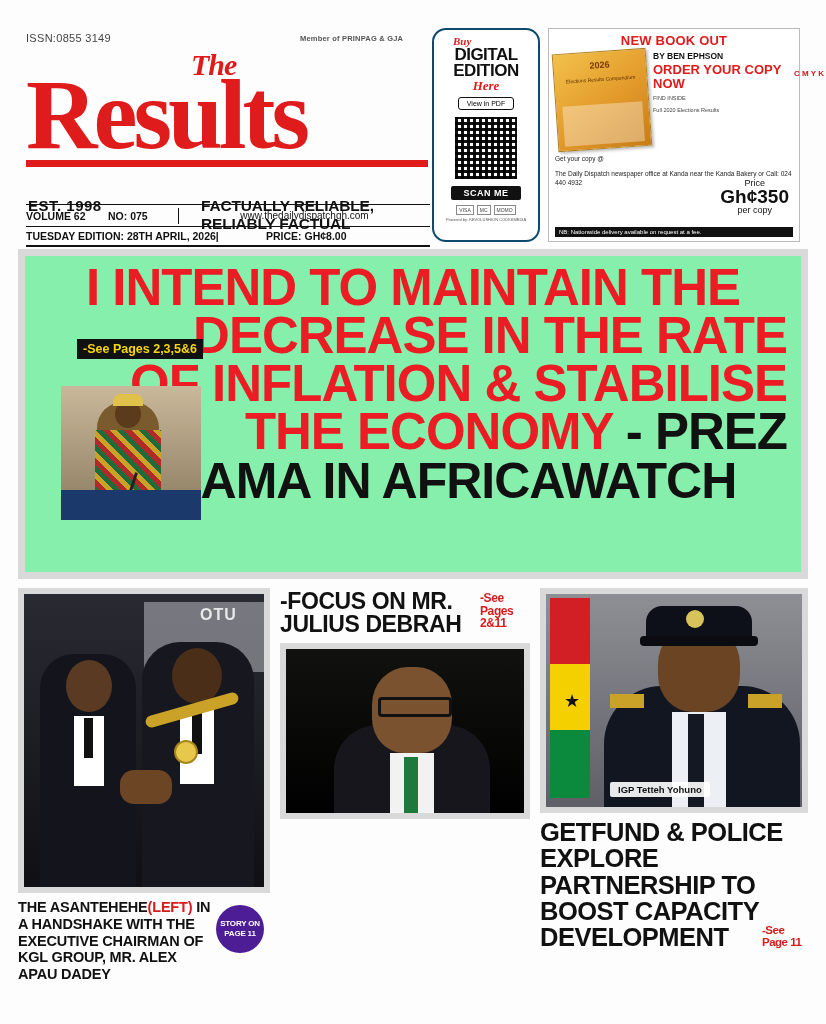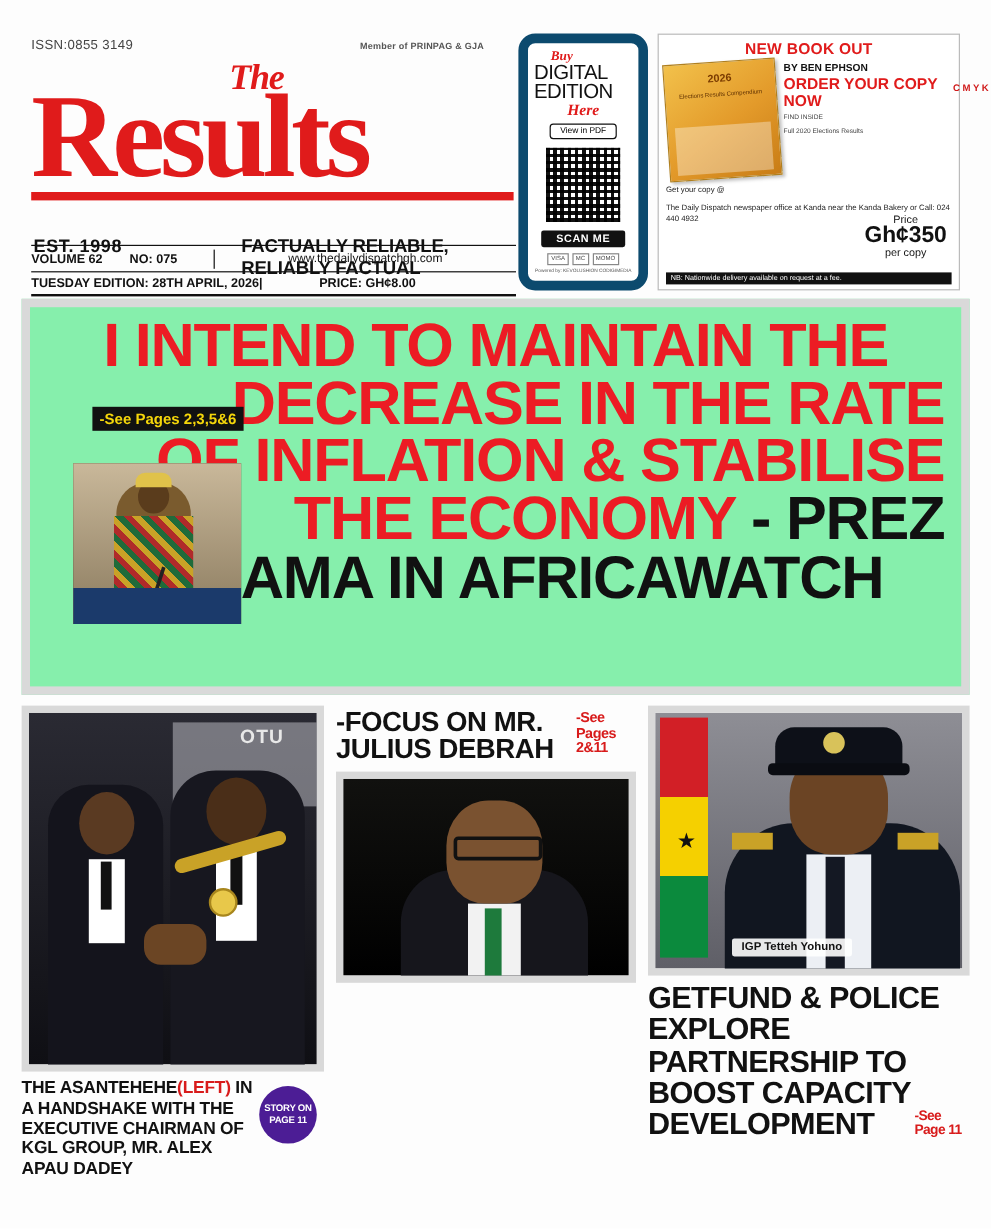--- a/index.html
+++ b/index.html
@@ -77,26 +77,26 @@
     height:19px;display:flex;align-items:center;
     border-bottom:2px solid #111;
     font-size:10.5px;font-weight:bold;color:#111;
   }
   .datebar .d1{width:240px;}
   .datebar .d2{flex:1;}
 
   
   .promo-phone{
     position:absolute;left:432px;top:28px;width:108px;height:214px;
-    border:8px solid #0c4a6e;border-radius:14px;background:#fff;
+    border:2px solid #0c4a6e;border-radius:14px;background:#fff;
     box-sizing:border-box;padding:5px 5px 3px 5px;
     display:flex;flex-direction:column;align-items:center;
   }
   .pp-buy{font-size:11px;color:#e01b1b;font-family:"Liberation Serif",serif;font-style:italic;font-weight:bold;align-self:flex-start;margin-left:14px;}
-  .pp-digital{font-size:17px;font-weight:normal;line-height:.95;letter-spacing:-.5px;color:#111;}
+  .pp-digital{font-size:17px;font-weight:bold;line-height:.95;letter-spacing:-.5px;color:#111;text-align:center;}
   .pp-here{font-family:"Liberation Serif",serif;font-style:italic;font-weight:bold;font-size:13px;color:#e01b1b;margin-top:-1px;}
   .pp-view{border:1px solid #111;border-radius:3px;font-size:7px;padding:2px 8px;margin-top:3px;}
   .qr{
     width:62px;height:62px;margin-top:5px;
     background:
       repeating-linear-gradient(90deg,#111 0 3px,#fff 3px 6px),
       repeating-linear-gradient(0deg,#111 0 3px,#fff 3px 6px);
     background-blend-mode:multiply;
     border:2px solid #fff;
   }

